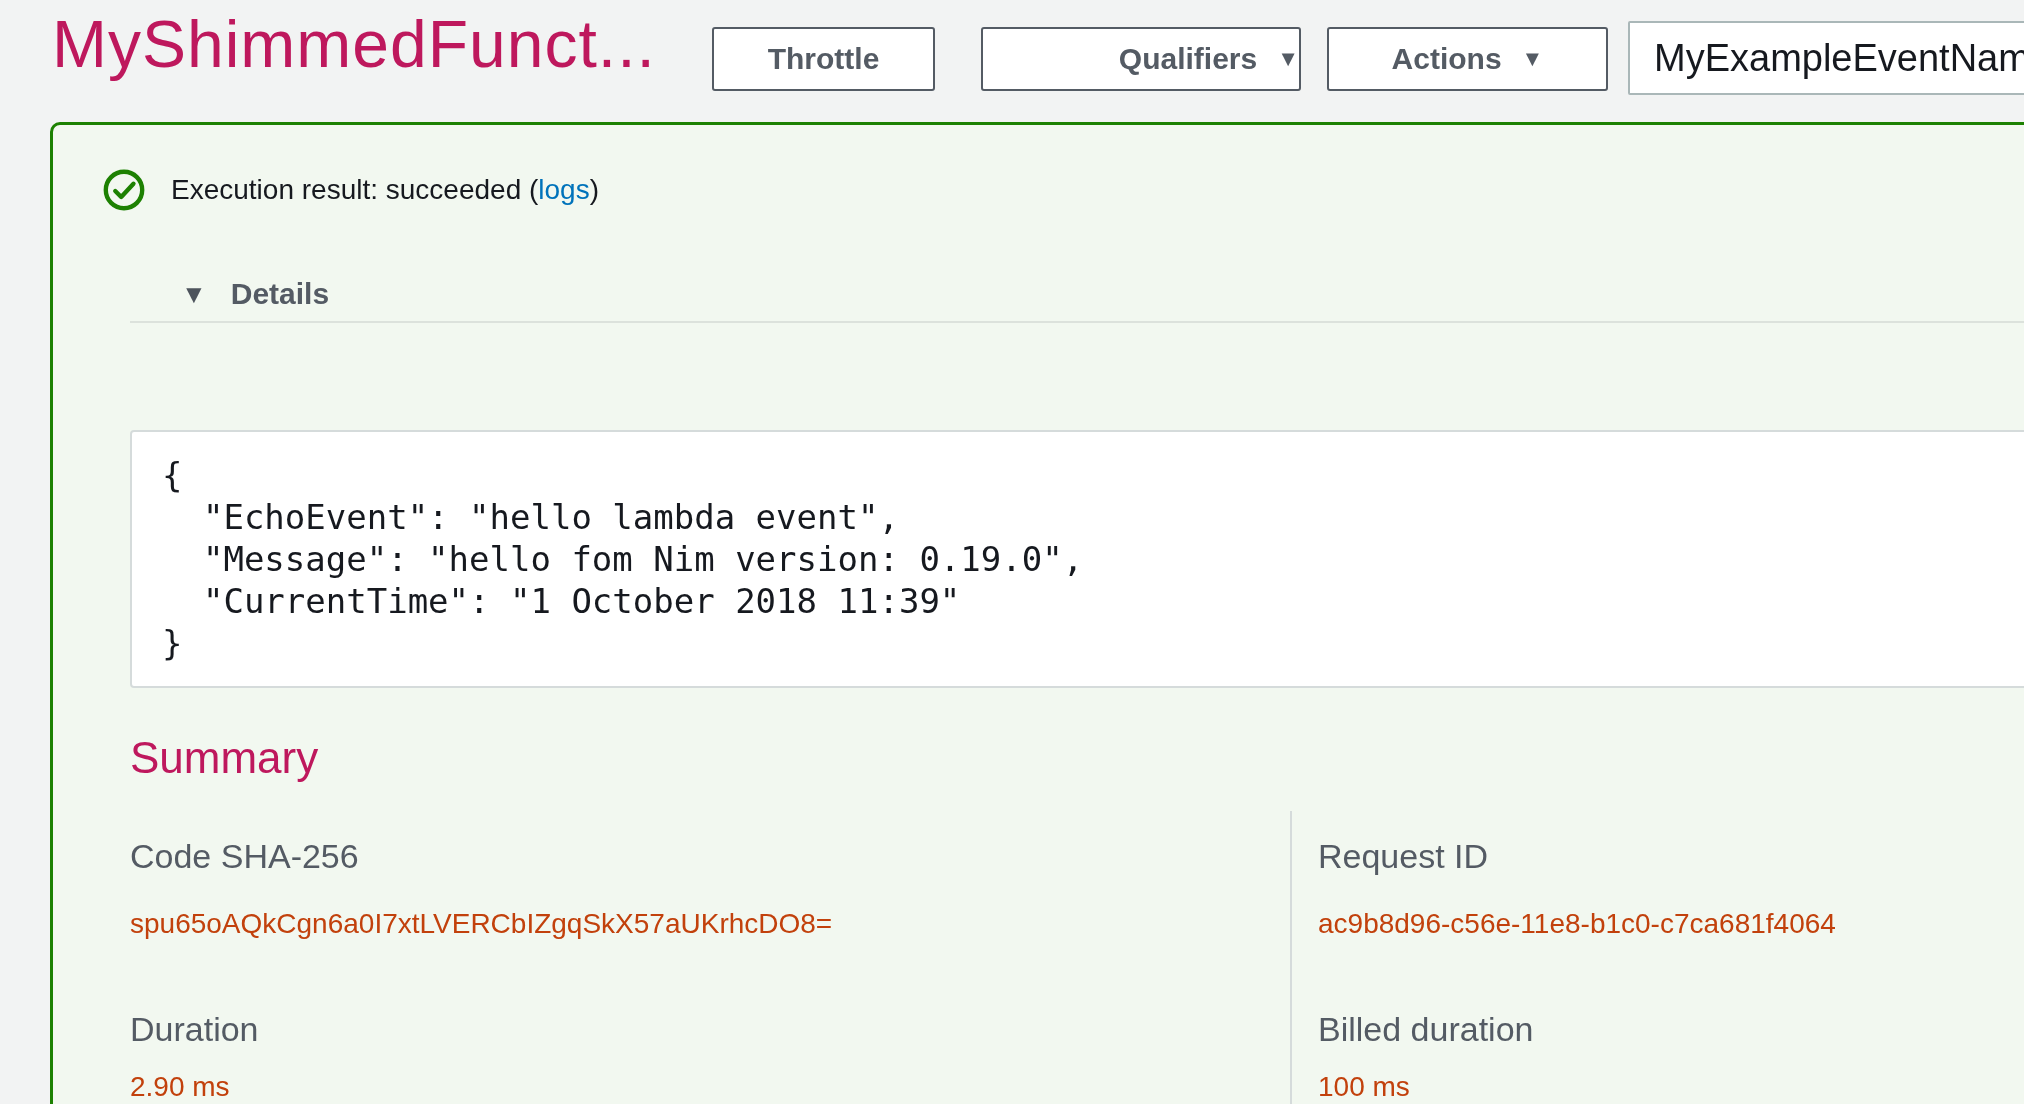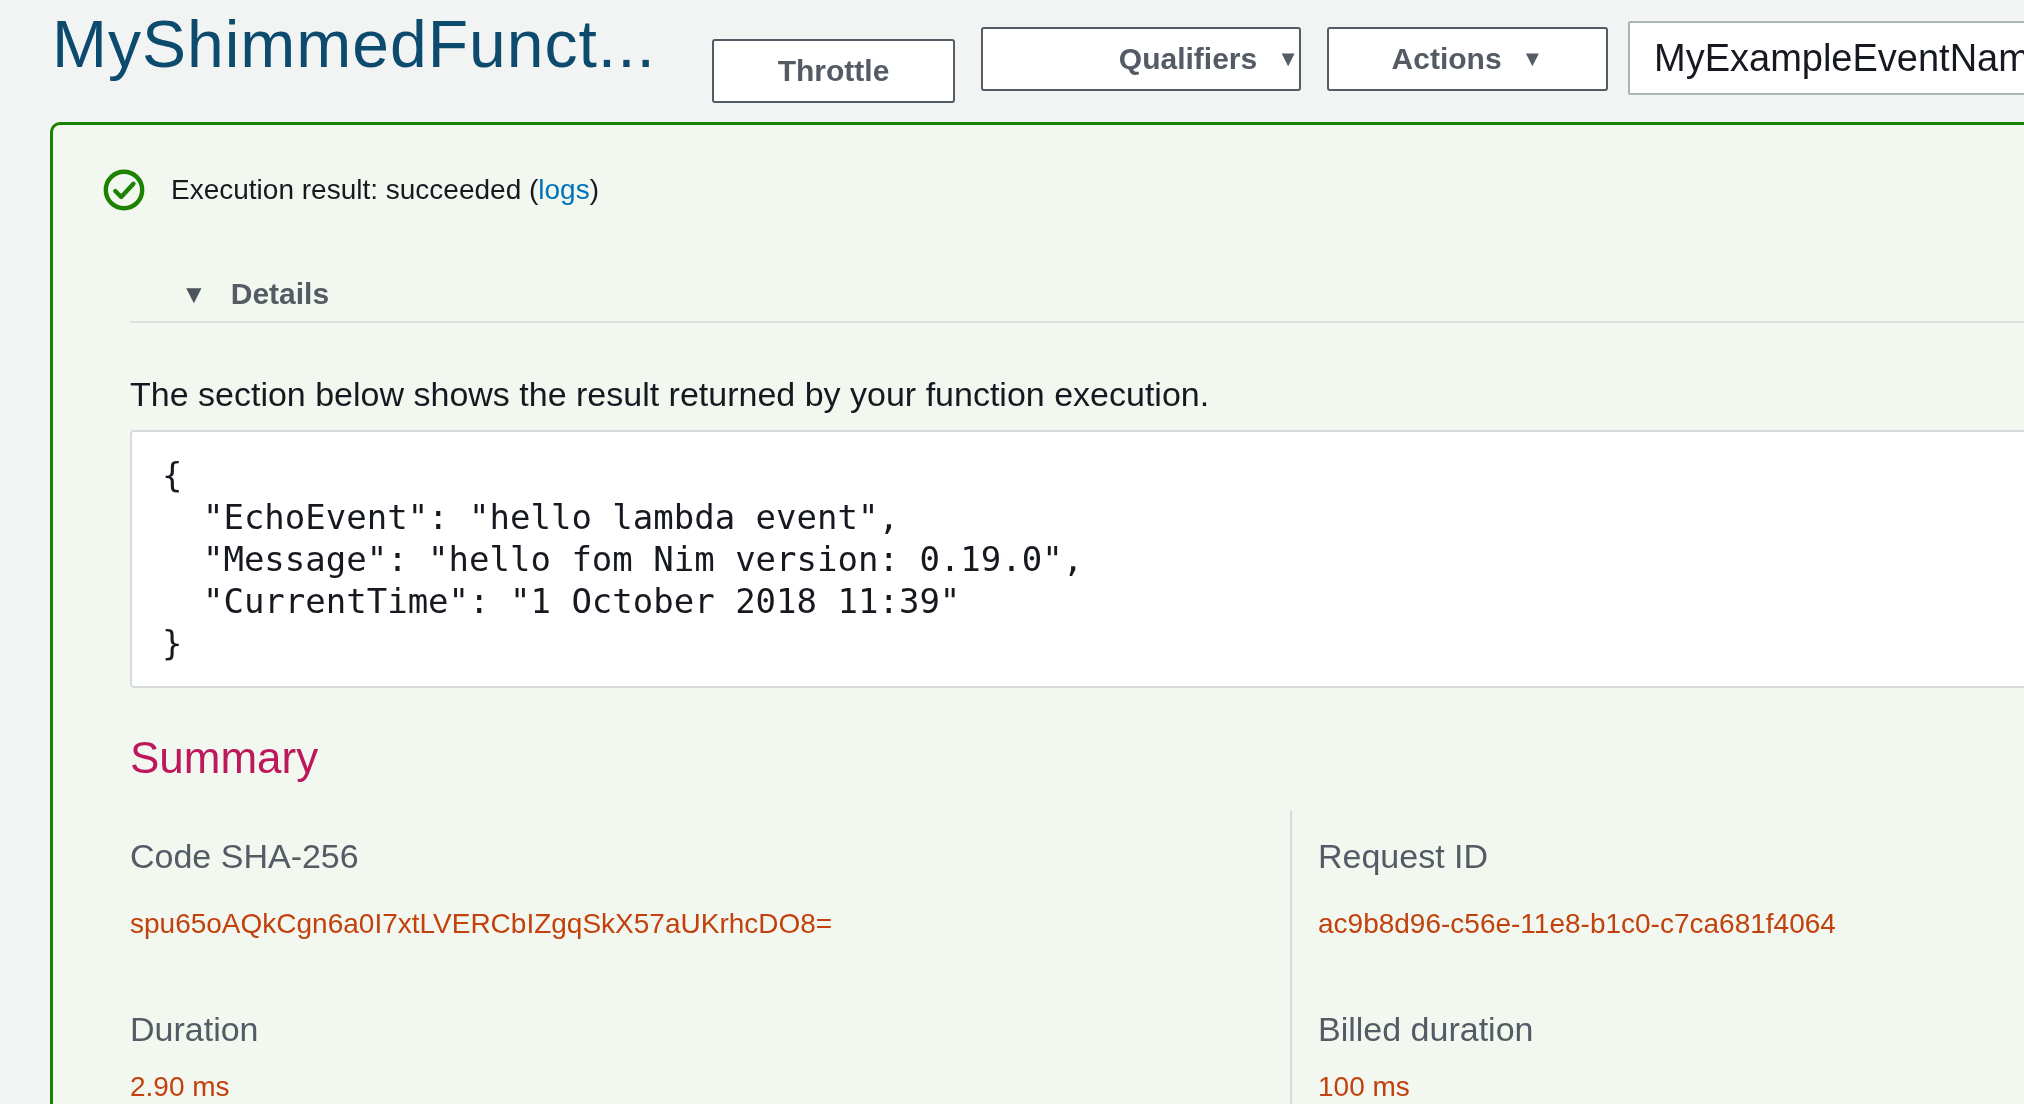--- a/index.html
+++ b/index.html
@@ -7,32 +7,32 @@
   body {
     position:relative;
     background:#f2f3f3;
     font-family:"Liberation Sans", sans-serif;
     color:#16191f;
   }
   
   .header { position:absolute; left:0; top:0; width:100%; height:112px; }
   .fn-title {
     position:absolute; left:52px; top:6px;
-    font-size:66px; font-weight:400; letter-spacing:1px; color:#0c4a6e;
+    font-size:66px; font-weight:400; letter-spacing:1px; color:#be185d;
     white-space:nowrap;
   }
   .btn {
     position:absolute; top:27px; height:64px;
     background:#ffffff; border:2px solid #545b64; border-radius:3px;
     display:flex; align-items:center; justify-content:center; gap:20px;
     font-family:inherit; font-size:30px; font-weight:700; color:#545b64;
     cursor:pointer; white-space:nowrap;
   }
   .btn .caret { font-size:22px; line-height:1; color:#545b64; }
-  #btn-throttle   { left:712px;  width:243px;margin-top:12px; }
+  #btn-throttle   { left:712px;  width:223px; }
   #btn-qualifiers { left:981px;  width:320px;justify-content:flex-end; }
   #btn-actions    { left:1327px; width:281px; }
   .event-select {
     position:absolute; left:1628px; top:21px; width:490px; height:74px;
     background:#ffffff; border:2px solid #aab7b8; border-radius:2px;
     display:flex; align-items:center; padding-left:24px;
     font-size:38px; color:#16191f; white-space:nowrap; cursor:pointer;
   }
   
   .panel {
@@ -119,21 +119,20 @@
     <div class="result-heading"><span>Execution result: succeeded (</span><a class="logs-link">logs</a><span>)</span></div>
   </div>
 
   <div class="details-row">
     <span class="details-tri">▼</span>
     <span class="details-label">Details</span>
   </div>
 
   <div class="section-rule"></div>
 
-  <div class="description">The section below shows the result returned by your function execution.</div>
 
   <div class="codebox">
     <div class="code-line">{</div>
     <div class="code-line">  "EchoEvent": "hello lambda event",</div>
     <div class="code-line">  "Message": "hello fom Nim version: 0.19.0",</div>
     <div class="code-line">  "CurrentTime": "1 October 2018 11:39"</div>
     <div class="code-line">}</div>
   </div>
 
   <div class="summary-heading">Summary</div>

